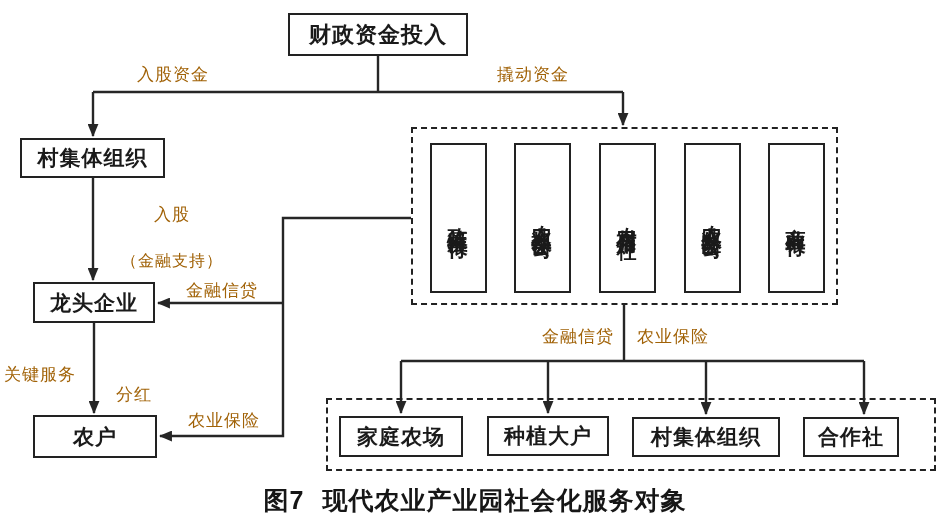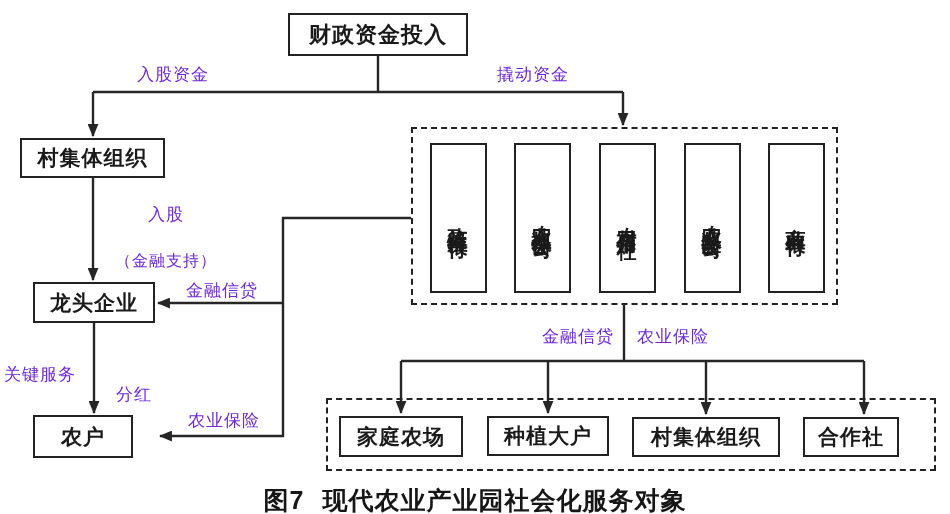--- a/index.html
+++ b/index.html
@@ -19,21 +19,21 @@
     position:absolute;box-sizing:border-box;border:2.5px dashed #222;background:transparent;
   }
   .vnode{
     position:absolute;box-sizing:border-box;border:2.5px solid #222;background:#fff;
     writing-mode:vertical-rl;text-orientation:upright;
     display:flex;align-items:center;justify-content:center;
     font-weight:700;font-size:20px;letter-spacing:3px;
   }
   .elabel{
     position:absolute;transform:translate(-50%,-50%);
-    font-size:17px;color:#6d28d9;white-space:nowrap;letter-spacing:1px;
+    font-size:17px;color:#a16207;white-space:nowrap;letter-spacing:1px;
   }
   .elabel.two-line{text-align:center;line-height:18px;}
   .caption{
     position:absolute;left:0;top:484;width:950px;top:484px;
     display:flex;justify-content:center;gap:18px;
     font-weight:700;font-size:25px;color:#161616;letter-spacing:1px;
   }
 </style>
 </head>
 <body>
@@ -63,41 +63,41 @@
       <path d="M864 361 V414" marker-end="url(#arw)"></path>
     </g>
   </svg>
 
   <div class="node top" style="left:288px;top:13px;width:180px;height:43px;">财政资金投入</div>
 
   <div class="node" style="left:20px;top:138px;width:145px;height:40px;">村集体组织</div>
 
   <div class="node" style="left:33px;top:282px;width:122px;height:41px;">龙头企业</div>
 
-  <div class="node" style="left:33px;top:415px;width:100px;height:43px;">农户</div>
+  <div class="node" style="left:33px;top:415px;width:124px;height:43px;">农户</div>
 
   <div class="dashed" style="left:411px;top:127px;width:427px;height:178px;"></div>
 
   <div class="vnode" style="left:430px;top:143px;width:57px;height:150px;">政策性银行</div>
   <div class="vnode" style="left:514px;top:143px;width:57px;height:150px;">农业担保公司</div>
   <div class="vnode" style="left:599px;top:143px;width:57px;height:150px;">农村信用社</div>
   <div class="vnode" style="left:684px;top:143px;width:57px;height:150px;">农业保险公司</div>
   <div class="vnode" style="left:768px;top:143px;width:57px;height:150px;">商业银行</div>
 
   <div class="dashed" style="left:326px;top:398px;width:610px;height:73px;"></div>
 
   <div class="node" style="left:339px;top:416px;width:124px;height:41px;">家庭农场</div>
   <div class="node" style="left:487px;top:416px;width:122px;height:40px;">种植大户</div>
   <div class="node" style="left:632px;top:417px;width:148px;height:40px;">村集体组织</div>
   <div class="node" style="left:803px;top:417px;width:96px;height:40px;">合作社</div>
 
   <div class="elabel" style="left:173px;top:74px;">入股资金</div>
   <div class="elabel" style="left:533px;top:74px;">撬动资金</div>
 
-  <div class="elabel two-line" style="left:154px;top:238px;padding-left:24px;">
+  <div class="elabel two-line" style="left:160px;top:238px;padding-left:24px;">
     <div>入股</div>
     <div style="font-size:16px;margin-top:28px;">（金融支持）</div>
   </div>
 
   <div class="elabel" style="left:222px;top:290px;">金融信贷</div>
 
   <div class="elabel" style="left:40px;top:374px;">关键服务</div>
   <div class="elabel" style="left:134px;top:394px;">分红</div>
 
   <div class="elabel" style="left:224px;top:420px;">农业保险</div>

